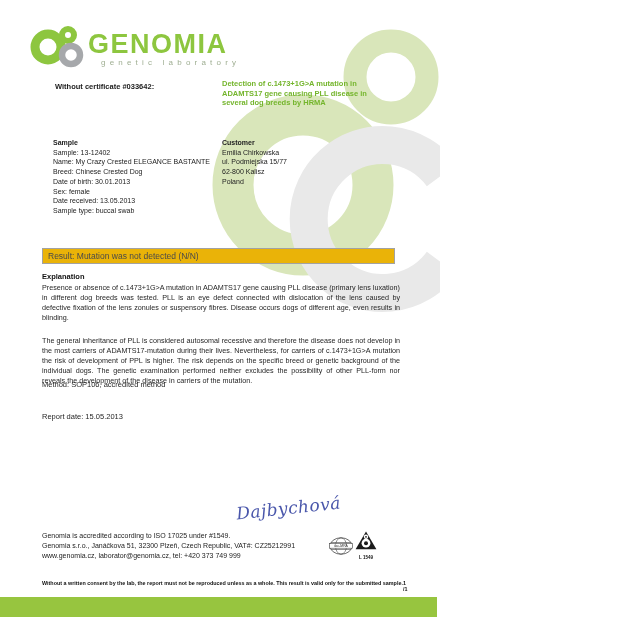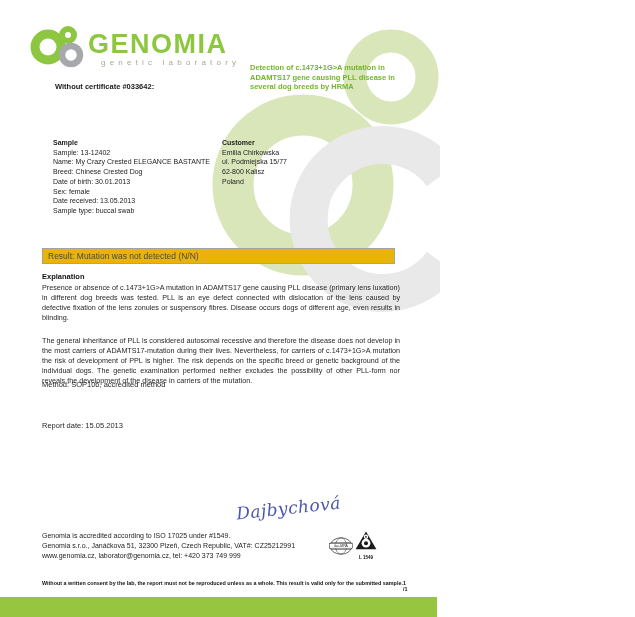--- a/index.html
+++ b/index.html
@@ -11,41 +11,41 @@
   .content{position:absolute;left:0;top:0;width:100%;height:100%;z-index:1;}
 
   
   .logo{position:absolute;left:28px;top:25px;display:flex;align-items:flex-start;}
   .logo-mark{width:56px;height:46px;}
   .logo-text{margin-left:4px;margin-top:6px;}
   .logo-name{font-size:27px;font-weight:bold;color:#8dc63f;letter-spacing:1.5px;line-height:26px;}
   .logo-tagline{font-size:8px;letter-spacing:4.2px;color:#9fae92;margin-top:1px;padding-left:13px;text-align:right;}
 
   .cert-label{position:absolute;left:55px;top:82px;font-size:7.5px;font-weight:bold;color:#1a1a1a;}
-  .test-title{position:absolute;left:222px;top:63px;width:168px;font-size:7.5px;font-weight:bold;color:#74b52c;line-height:9.5px;margin-left:28px;}
+  .test-title{position:absolute;left:222px;top:79px;width:168px;font-size:7.5px;font-weight:bold;color:#74b52c;line-height:9.5px;}
 
   .info-block{position:absolute;font-size:7px;line-height:9.7px;color:#222;}
   .sample-block{left:53px;top:138px;}
   .customer-block{left:222px;top:138px;}
   .block-heading{font-weight:bold;}
 
   .result-bar{
     position:absolute;left:42px;top:248px;width:346px;height:14px;
     background:#eab308;border:1px solid #a2a2a2;
     font-size:8.5px;color:#4a4a4a;line-height:14px;padding-left:5px;
   }
 
   .explanation-heading{position:absolute;left:42px;top:272px;font-size:7.5px;font-weight:bold;color:#111;}
   .para{position:absolute;left:42px;width:358px;font-size:7.2px;line-height:10px;text-align:justify;color:#262626;}
   .para-1{top:283px;}
   .para-2{top:336px;}
 
   .detail-line{position:absolute;left:42px;font-size:7.5px;color:#262626;}
   .method-line{top:380px;}
-  .report-date-line{top:421px;}
+  .report-date-line{top:412px;}
   .responsible-line{top:407px;}
 
   .signature{
     position:absolute;left:236px;top:498px;
     font-family:"DejaVu Serif", serif;font-style:italic;
     font-size:17px;color:#4a57ab;transform:rotate(-6deg);letter-spacing:0.5px;
   }
 
   .footer-lines{position:absolute;left:42px;top:531px;font-size:7px;line-height:10px;color:#222;}
 

